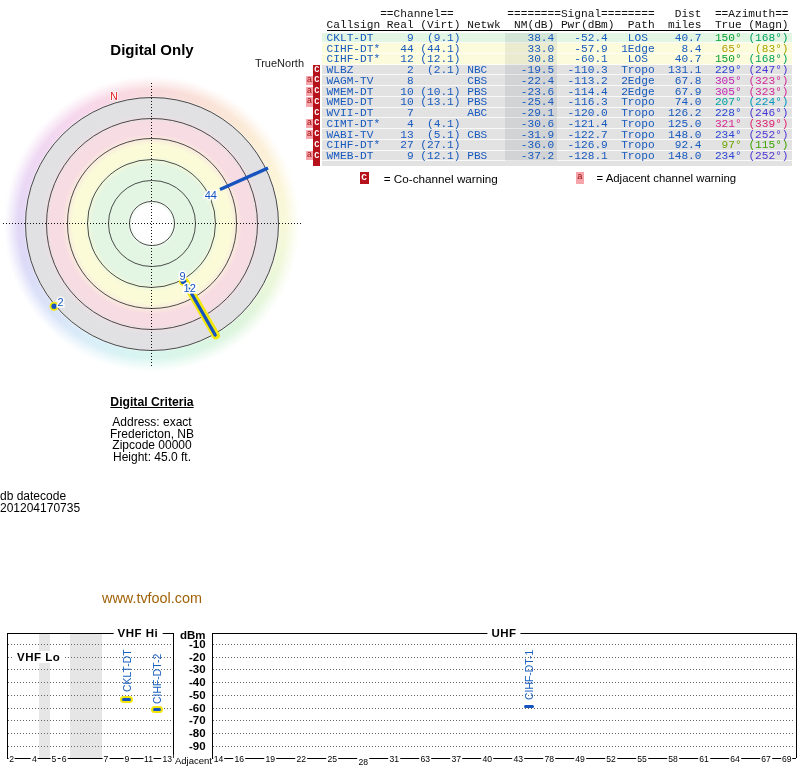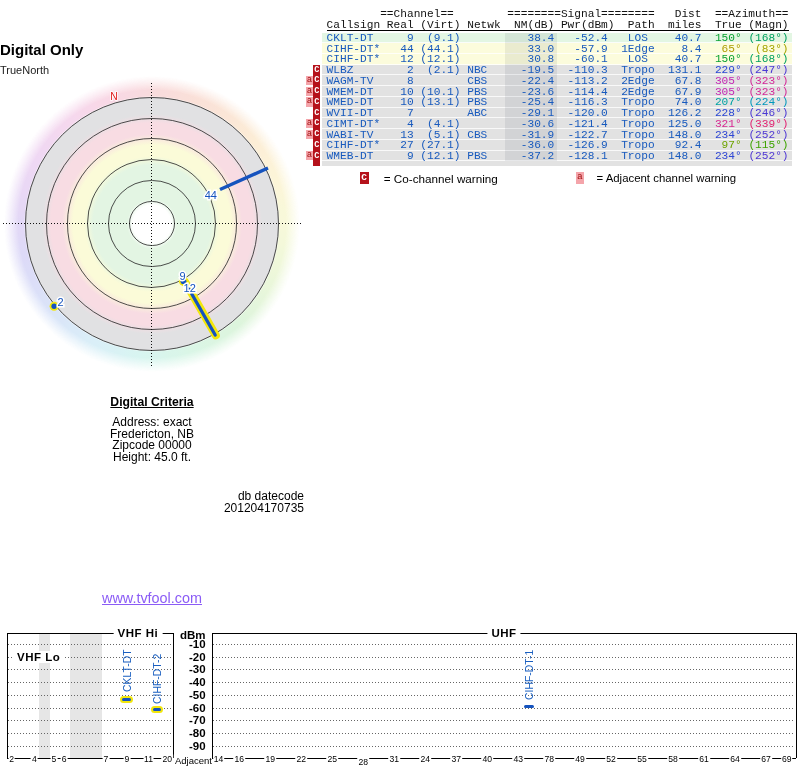--- a/index.html
+++ b/index.html
@@ -33,22 +33,22 @@
 <circle cx="54.1" cy="306.3" r="2.7" fill="#1553be"></circle>
 <g fill="#1553be" stroke="#fff" stroke-width="3" paint-order="stroke" style="font-weight:normal">
 <text x="217" y="199.3" text-anchor="end">44</text>
 <text x="185.5" y="279.5" text-anchor="end">9</text>
 <text x="183.6" y="292.3">12</text>
 <text x="57.5" y="306.2">2</text>
 </g>
 <text x="114" y="99.5" text-anchor="middle" font-size="10.3" fill="#e01818" stroke="#fff" stroke-width="1.5" paint-order="stroke">N</text>
 </g>
   </svg>
-<div class="abs" style="left:0;top:41.3px;width:304px;text-align:left;font-weight:bold;font-size:15px;color:#000">Digital Only</div>
-<div class="abs" style="left:0;top:64px;width:304px;text-align:left;font-size:11px;color:#222">TrueNorth</div>
+<div class="abs" style="left:0;top:41.3px;width:304px;text-align:center;font-weight:bold;font-size:15px;color:#000">Digital Only</div>
+<div class="abs" style="left:0;top:57px;width:304px;text-align:right;font-size:11px;color:#222">TrueNorth</div>
 <div class="abs" style="left:322.0px;top:32.50px;width:469.6px;height:10.74px;background:#e3f6e3;box-shadow:inset 0 -1px 0 rgba(255,255,255,.8)">
     <div class="abs" style="left:182.5px;top:0;width:52.5px;height:100%;background:rgba(25,35,70,.08)"></div>
   </div>
 <div class="abs" style="left:322.0px;top:43.24px;width:469.6px;height:10.74px;background:#fcfcdc;box-shadow:inset 0 -1px 0 rgba(255,255,255,.8)">
     <div class="abs" style="left:182.5px;top:0;width:52.5px;height:100%;background:rgba(25,35,70,.08)"></div>
   </div>
 <div class="abs" style="left:322.0px;top:53.98px;width:469.6px;height:10.74px;background:#fcfcdc;box-shadow:inset 0 -1px 0 rgba(255,255,255,.8)">
     <div class="abs" style="left:182.5px;top:0;width:52.5px;height:100%;background:rgba(25,35,70,.08)"></div>
   </div>
 <div class="abs" style="left:322.0px;top:64.72px;width:469.6px;height:10.74px;background:#e2e2e2;box-shadow:inset 0 -1px 0 rgba(255,255,255,.8)">
@@ -100,22 +100,22 @@
 CIMT-DT*    4  (4.1)         -30.6  -121.4  Tropo  125.0  <span style="color:#D82892">321°</span> <span style="color:#E22272">(339°)</span>
 WABI-TV    13  (5.1) CBS     -31.9  -122.7  Tropo  148.0  <span style="color:#2F47D4">234°</span> <span style="color:#5038D4">(252°)</span>
 CIHF-DT*   27 (27.1)         -36.0  -126.9  Tropo   92.4  <span style="color:#6FA400"> 97°</span> <span style="color:#3EA400">(115°)</span>
 WMEB-DT     9 (12.1) PBS     -37.2  -128.1  Tropo  148.0  <span style="color:#2F47D4">234°</span> <span style="color:#5038D4">(252°)</span></pre>
 <div class="abs" style="left:359.5px;top:172px;width:9px;height:11.5px;background:#b5121b;color:#fff;font-family:'Liberation Mono',monospace;font-size:9.5px;font-weight:bold;line-height:11px;text-align:center">C</div>
 <div class="abs" style="left:383.8px;top:172.1px;font-size:11.7px;color:#000">= Co-channel warning</div>
 <div class="abs" style="left:576px;top:172px;width:7.8px;height:11.5px;background:#f4a4aa;color:#a01010;font-family:'Liberation Mono',monospace;font-size:9.5px;line-height:10.5px;text-align:center">a</div>
 <div class="abs" style="left:596.5px;top:172.1px;font-size:11.4px;color:#000">= Adjacent channel warning</div>
 <div class="abs" style="left:0;top:394.9px;width:304px;text-align:center;font-weight:bold;font-size:12.2px;color:#000;text-decoration:underline">Digital Criteria</div>
 <div class="abs" style="left:0;top:417.2px;width:304px;text-align:center;font-size:12px;color:#000;line-height:11.6px">Address: exact<br>Fredericton, NB<br>Zipcode 00000<br>Height: 45.0 ft.</div>
-<div class="abs" style="left:0;top:491.3px;width:304px;text-align:right;font-size:12px;color:#000;line-height:11.9px">db datecode<br>201204170735</div>
-<div class="abs" style="left:0;top:589.5px;width:304px;text-align:center;font-size:14.4px"><span style="color:#8b5cf6;text-decoration:underline">www.tvfool.com</span></div>
+<div class="abs" style="left:0;top:491.3px;width:304px;text-align:left;font-size:12px;color:#000;line-height:11.9px">db datecode<br>201204170735</div>
+<div class="abs" style="left:0;top:589.5px;width:304px;text-align:center;font-size:14.4px"><span style="color:#a16207;">www.tvfool.com</span></div>
 <div class="abs" style="left:38.8px;top:632.6px;width:11.5px;height:125.6px;background:#e6e6e6"></div>
 <div class="abs" style="left:70.4px;top:632.6px;width:31.7px;height:125.6px;background:#e6e6e6"></div>
 <div class="dot-h" style="left:8.0px;top:643.80px;width:163.5px"></div>
 <div class="dot-h" style="left:213.0px;top:643.80px;width:581.5px"></div>
 <div class="dot-h" style="left:8.0px;top:656.55px;width:163.5px"></div>
 <div class="dot-h" style="left:213.0px;top:656.55px;width:581.5px"></div>
 <div class="dot-h" style="left:8.0px;top:669.30px;width:163.5px"></div>
 <div class="dot-h" style="left:213.0px;top:669.30px;width:581.5px"></div>
 <div class="dot-h" style="left:8.0px;top:682.05px;width:163.5px"></div>
 <div class="dot-h" style="left:213.0px;top:682.05px;width:581.5px"></div>
@@ -151,29 +151,29 @@
 <div class="dbm" style="left:171.6px;top:733.05px">-80</div>
 <div class="dbm" style="left:171.6px;top:745.80px">-90</div>
 <div class="abs" style="left:175px;top:755px;font-size:9.5px;color:#000">Adjacent</div>
 <div class="chip" style="left:11.6px;top:758.7px">2</div>
 <div class="chip" style="left:34.4px;top:758.7px">4</div>
 <div class="chip" style="left:53.8px;top:758.7px">5</div>
 <div class="chip" style="left:64.1px;top:758.7px">6</div>
 <div class="chip" style="left:106.0px;top:758.7px">7</div>
 <div class="chip" style="left:127.0px;top:758.7px">9</div>
 <div class="chip" style="left:148.5px;top:758.7px">11</div>
-<div class="chip" style="left:167.2px;top:758.7px">20</div>
+<div class="chip" style="left:167.2px;top:758.7px">13</div>
 <div class="chip" style="left:218.6px;top:758.7px">14</div>
 <div class="chip" style="left:239.3px;top:758.7px">16</div>
 <div class="chip" style="left:270.2px;top:758.7px">19</div>
 <div class="chip" style="left:301.2px;top:758.7px">22</div>
 <div class="chip" style="left:332.2px;top:758.7px">25</div>
 <div class="chip" style="left:363.2px;top:762px">28</div>
 <div class="chip" style="left:394.2px;top:758.7px">31</div>
-<div class="chip" style="left:425.2px;top:758.7px">24</div>
+<div class="chip" style="left:425.2px;top:758.7px">63</div>
 <div class="chip" style="left:456.2px;top:758.7px">37</div>
 <div class="chip" style="left:487.2px;top:758.7px">40</div>
 <div class="chip" style="left:518.2px;top:758.7px">43</div>
 <div class="chip" style="left:549.2px;top:758.7px">78</div>
 <div class="chip" style="left:580.1px;top:758.7px">49</div>
 <div class="chip" style="left:611.1px;top:758.7px">52</div>
 <div class="chip" style="left:642.1px;top:758.7px">55</div>
 <div class="chip" style="left:673.1px;top:758.7px">58</div>
 <div class="chip" style="left:704.1px;top:758.7px">61</div>
 <div class="chip" style="left:735.1px;top:758.7px">64</div>

